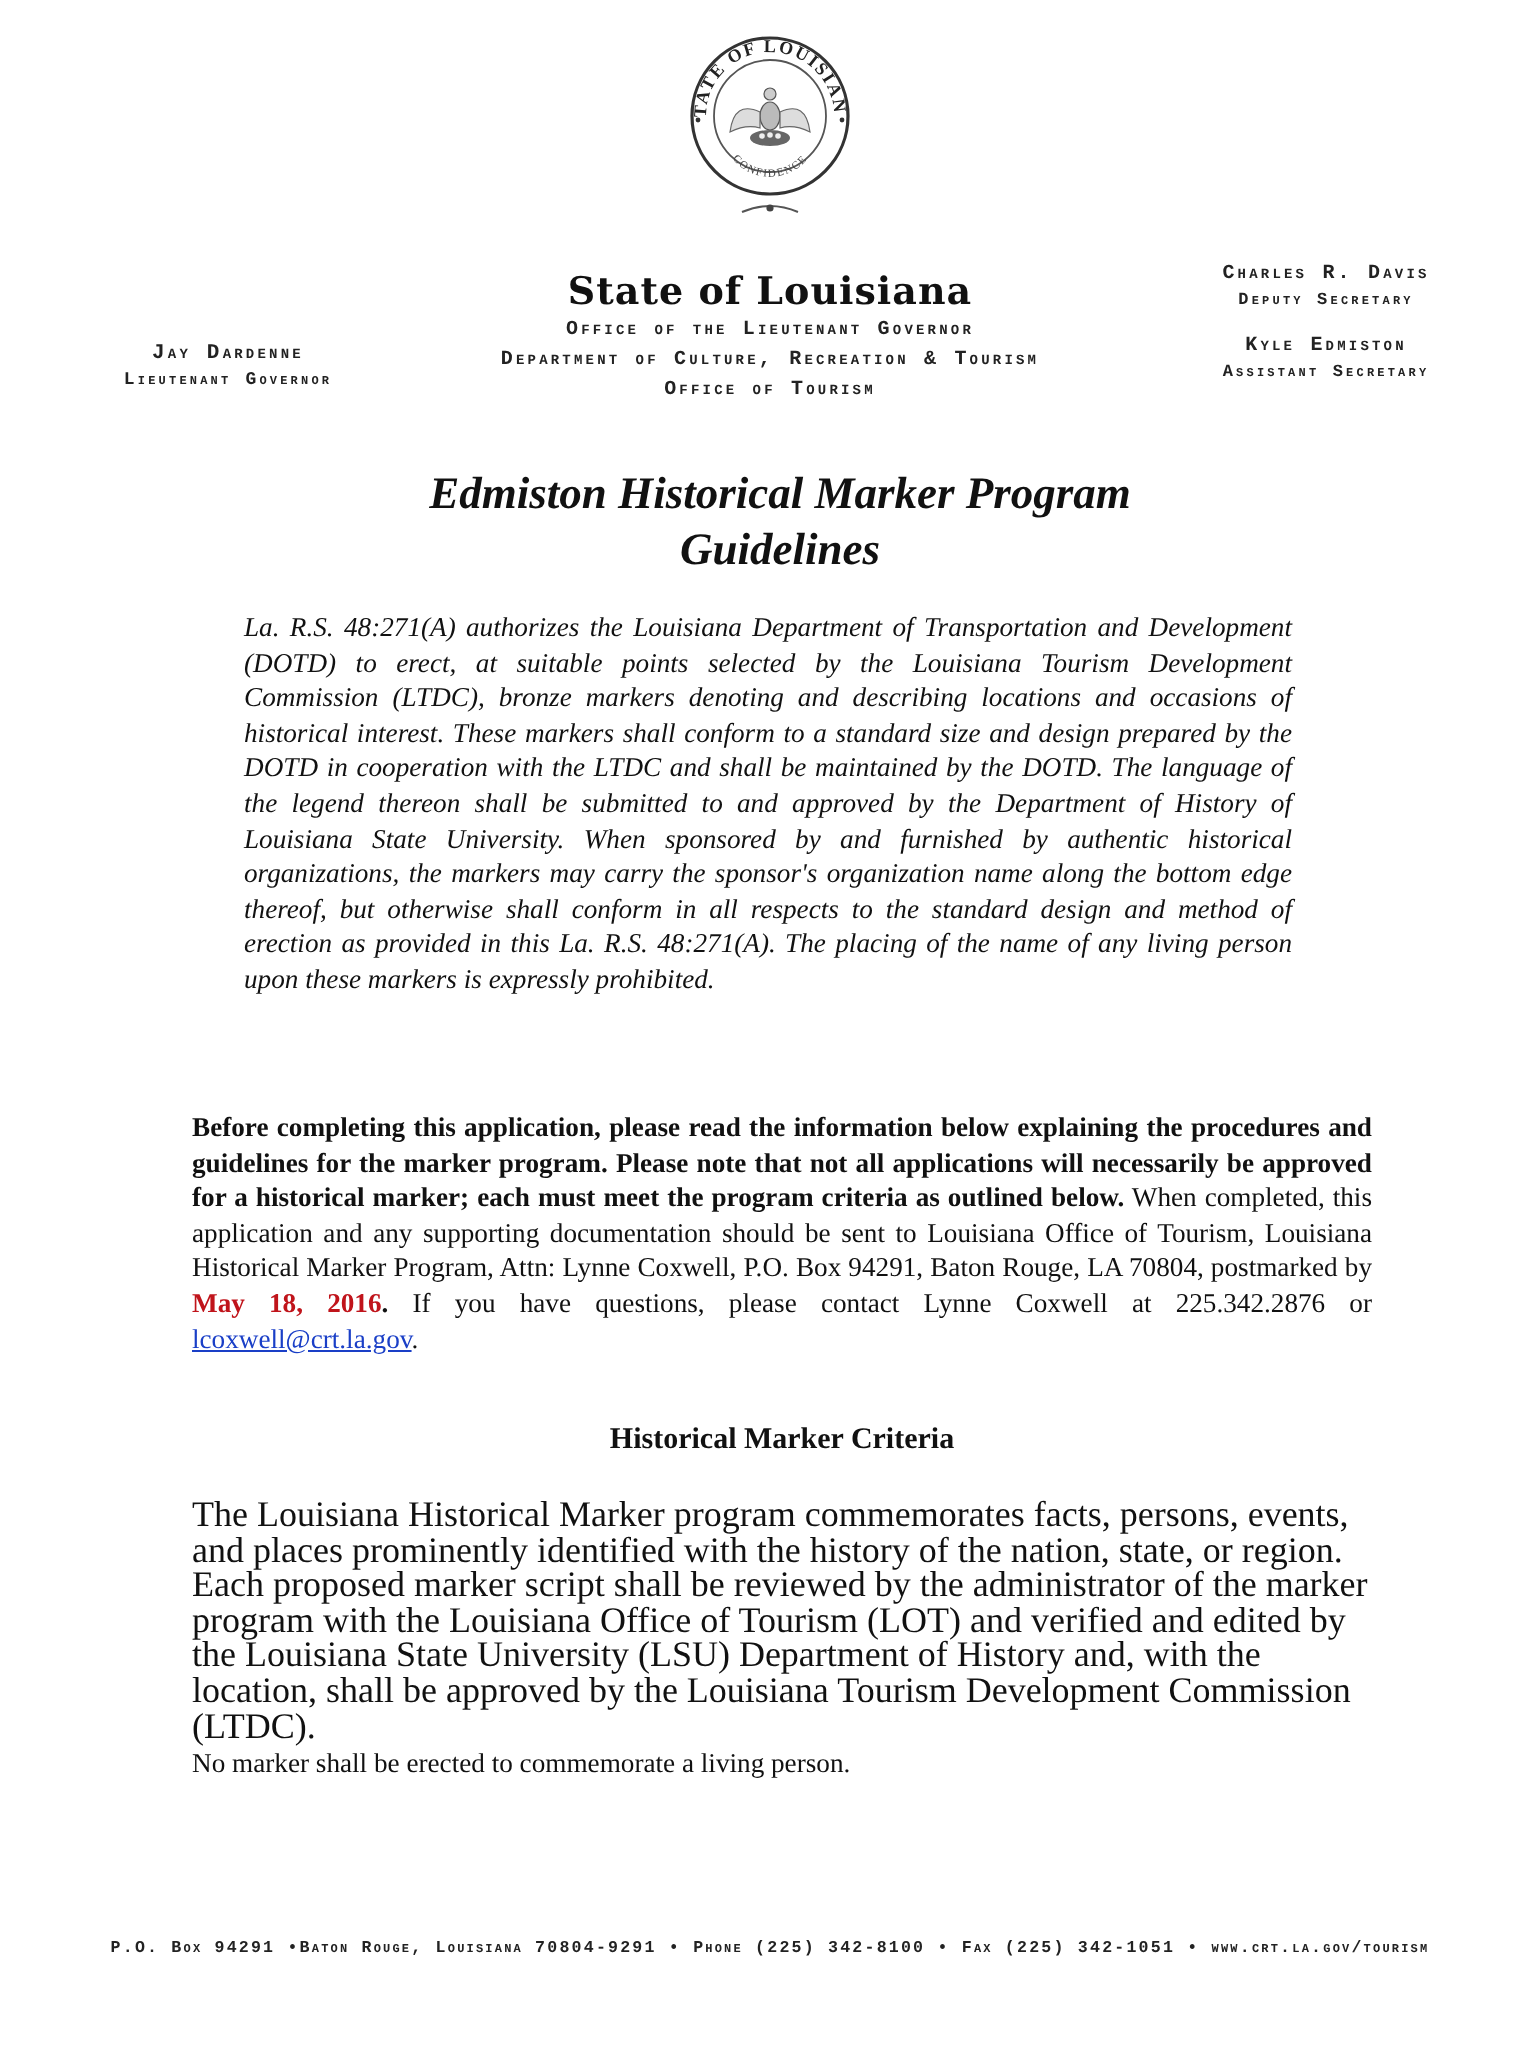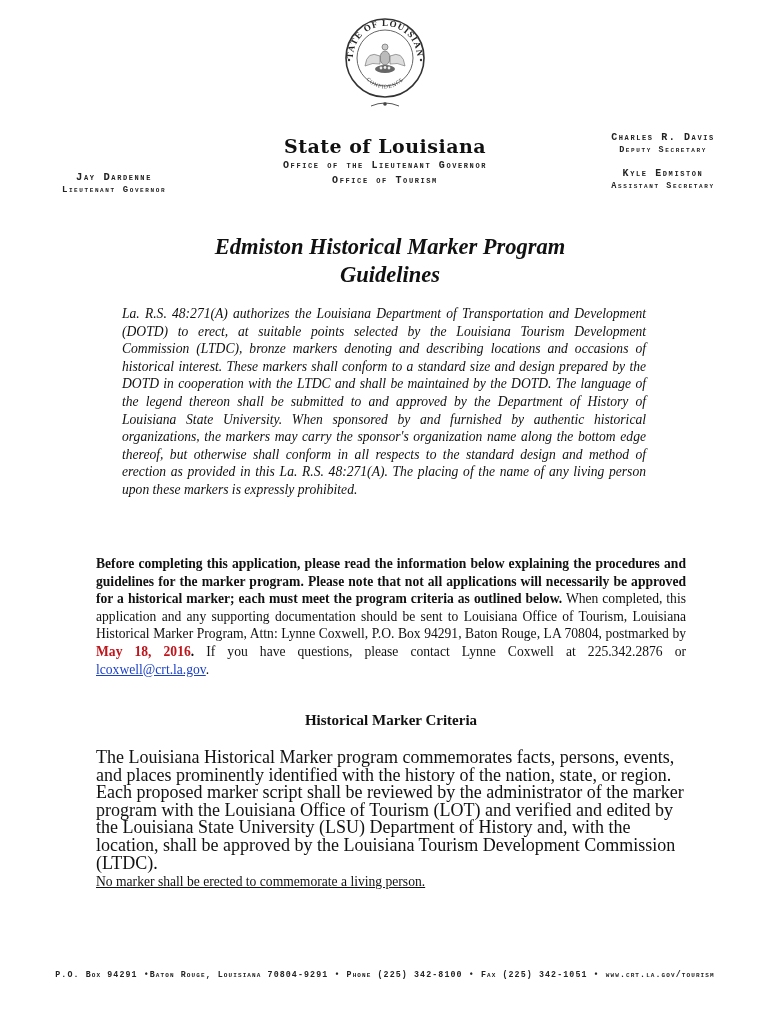--- a/index.html
+++ b/index.html
@@ -33,21 +33,21 @@
     
     .instructions { position: absolute; left: 96px; top: 555px; width: 590px; font-size: 13.6px; line-height: 17.6px; text-align: justify; }
     .instructions .bold { font-weight: bold; }
     .instructions .deadline { font-weight: bold; color: #c0141b; }
     .instructions a { color: #1a3fc7; text-decoration: underline; }
 
     
     .section-heading { position: absolute; left: 96px; top: 710px; width: 590px; text-align: center; font-weight: bold; font-size: 15px; line-height: 20px; }
 
     .criteria { position: absolute; left: 96px; top: 749px; width: 590px; font-size: 18px; line-height: 17.6px; }
-    .criteria-2 { position: absolute; left: 96px; top: 873px; width: 590px; font-size: 13.6px; line-height: 17.6px; text-decoration: underline; }
+    .criteria-2 { position: absolute; left: 96px; top: 873px; width: 590px; font-size: 13.6px; line-height: 17.6px; }
 
     
     .footer { position: absolute; left: 20px; top: 970px; width: 730px; text-align: center; font-size: 8.3px; font-weight: bold; letter-spacing: 1.1px; color: #222; }
   </style>
 </head>
 <body>
 
 <div id="seal">
   <svg width="84" height="104" viewBox="0 0 84 104">
     <circle cx="42" cy="44" r="39" fill="none" stroke="#333" stroke-width="1.6"></circle>
@@ -80,20 +80,21 @@
 </div>
 
 <div class="hdr-left sc">
   <div class="name">Jay Dardenne</div>
   <div class="title">Lieutenant Governor</div>
 </div>
 
 <div class="hdr-center">
   <div class="state">State of Louisiana</div>
   <div class="line sc">Office of the Lieutenant Governor</div>
+  <div class="line sc">Department of Culture, Recreation &amp; Tourism</div>
   <div class="line sc">Office of Tourism</div>
 </div>
 
 <div class="hdr-right sc">
   <div class="name">Charles R. Davis</div>
   <div class="title">Deputy Secretary</div>
   <div class="gap"></div>
   <div class="name">Kyle Edmiston</div>
   <div class="title">Assistant Secretary</div>
 </div>

